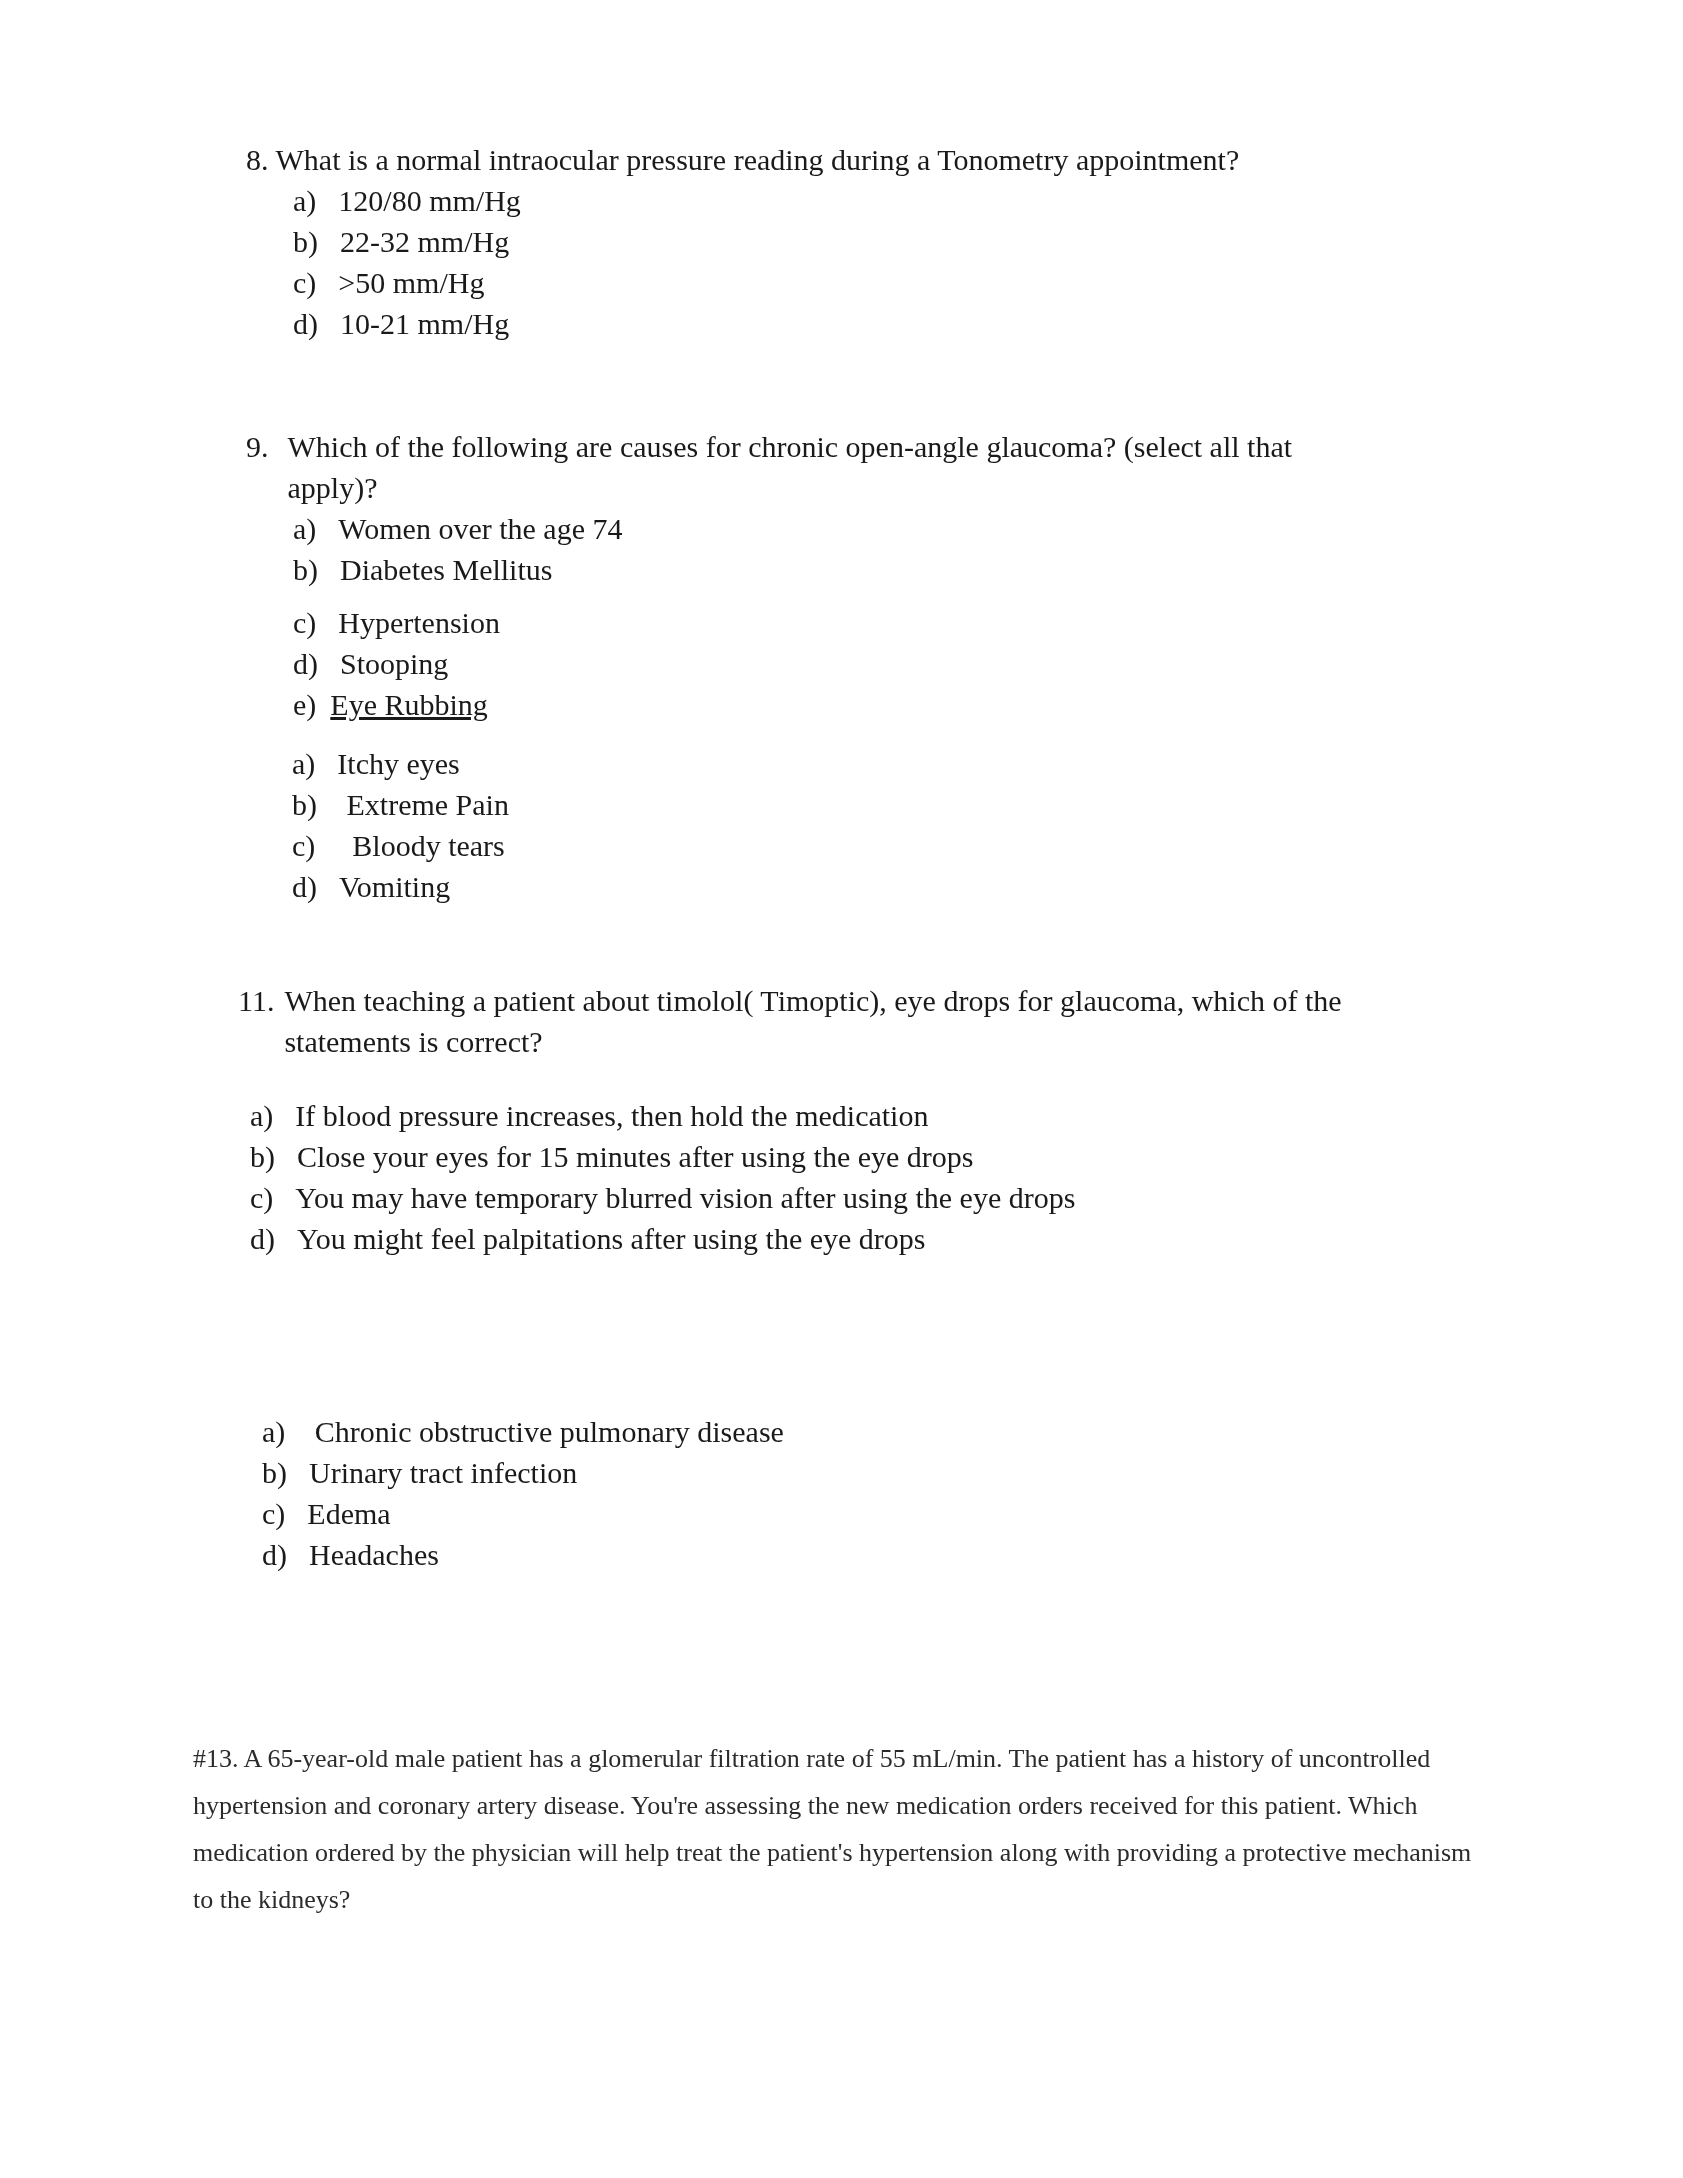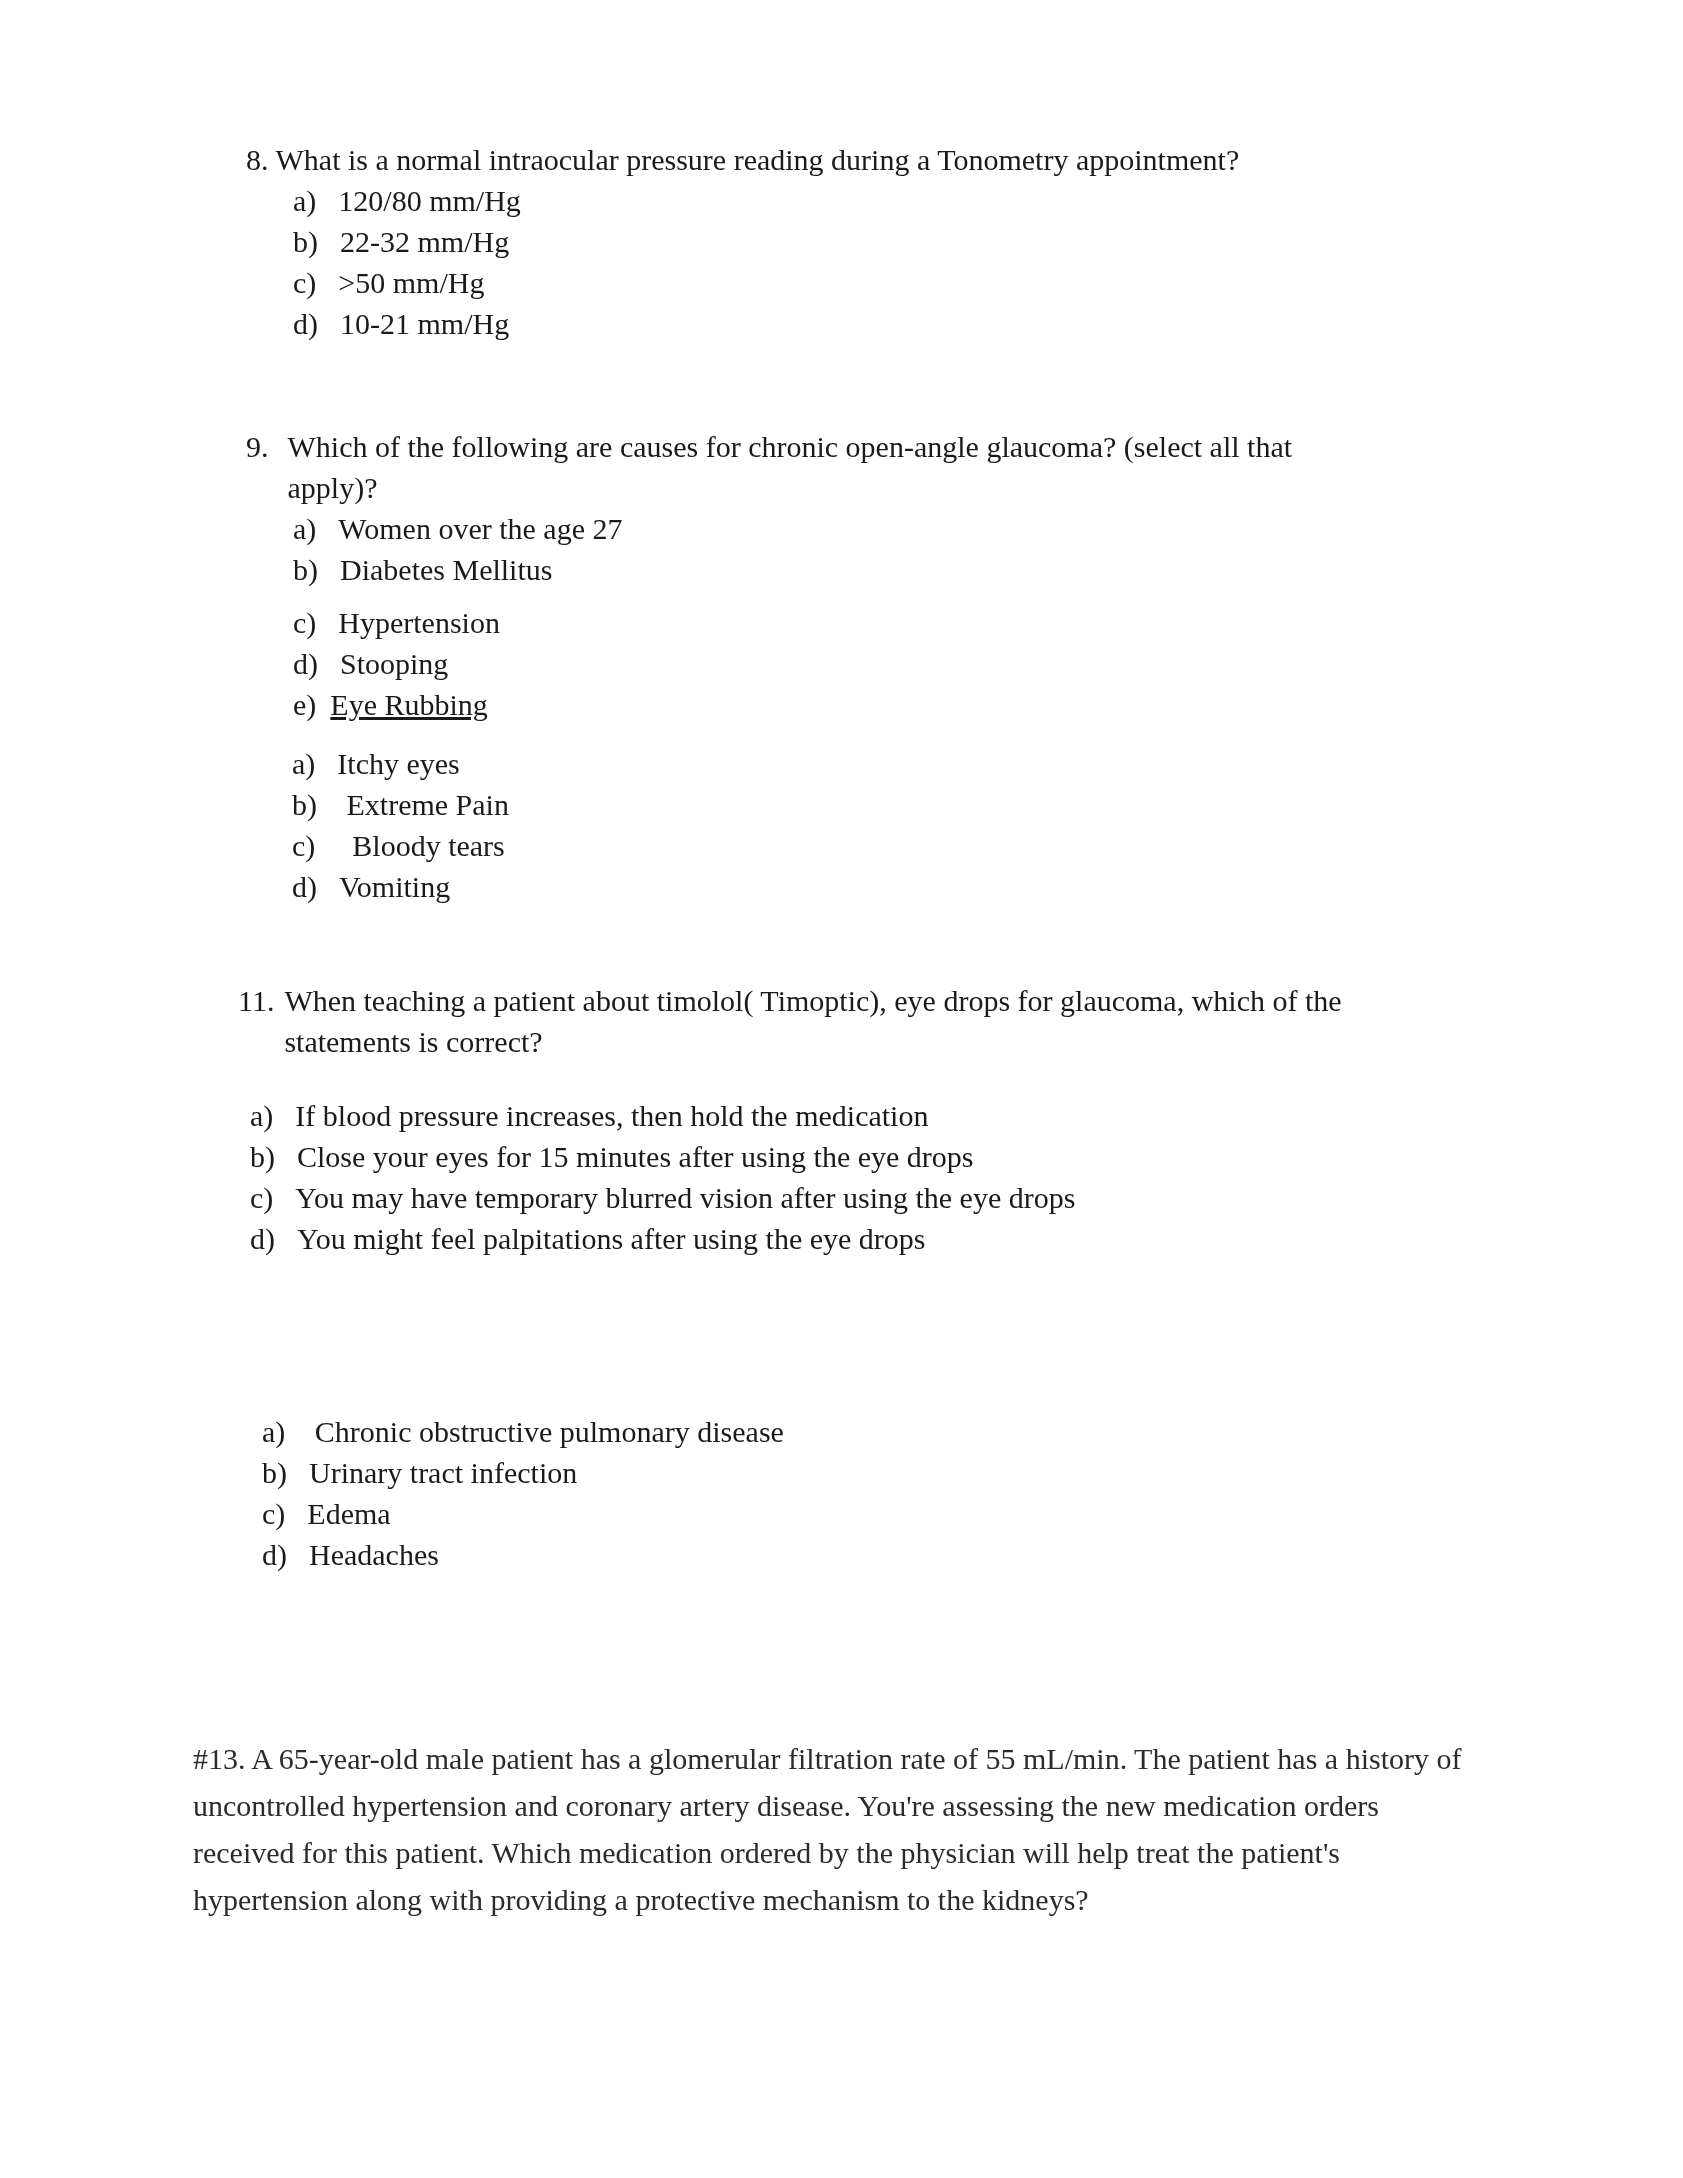--- a/index.html
+++ b/index.html
@@ -69,21 +69,21 @@
     white-space: pre;
   }
 
   .opt-text {
     flex: 1 1 auto;
     white-space: pre;
   }
 
   
   .para-block {
-    font-size: 30px;
+    font-size: 26px;
     line-height: 47px;
     color: #2b2b2b;
   }
   .para-text {
     margin: 0;
     padding: 0;
     text-align: left;
   }
 </style>
 </head>
@@ -117,21 +117,21 @@
   </div>
 
   <div class="question-block" style="position:absolute; left:246px; top:426px; width:1109px;">
     <div class="q-line">
       <span class="q-num">9.</span>
       <span class="q-text" style="margin-left:19px;">Which of the following are causes for chronic open-angle glaucoma? (select all that apply)?</span>
     </div>
     <ul class="options" style="margin-left:47px;">
       <li class="option">
         <span class="opt-marker">a)</span>
-        <span class="opt-text" style="margin-left:22px;">Women over the age 27</span>
+        <span class="opt-text" style="margin-left:22px;">Women over the age 74</span>
       </li>
       <li class="option">
         <span class="opt-marker">b)</span>
         <span class="opt-text" style="margin-left:22px;">Diabetes Mellitus</span>
       </li>
       <li class="option">
         <span class="opt-marker">c)</span>
         <span class="opt-text" style="margin-left:22px;margin-top:12px;">Hypertension</span>
       </li>
       <li class="option">

